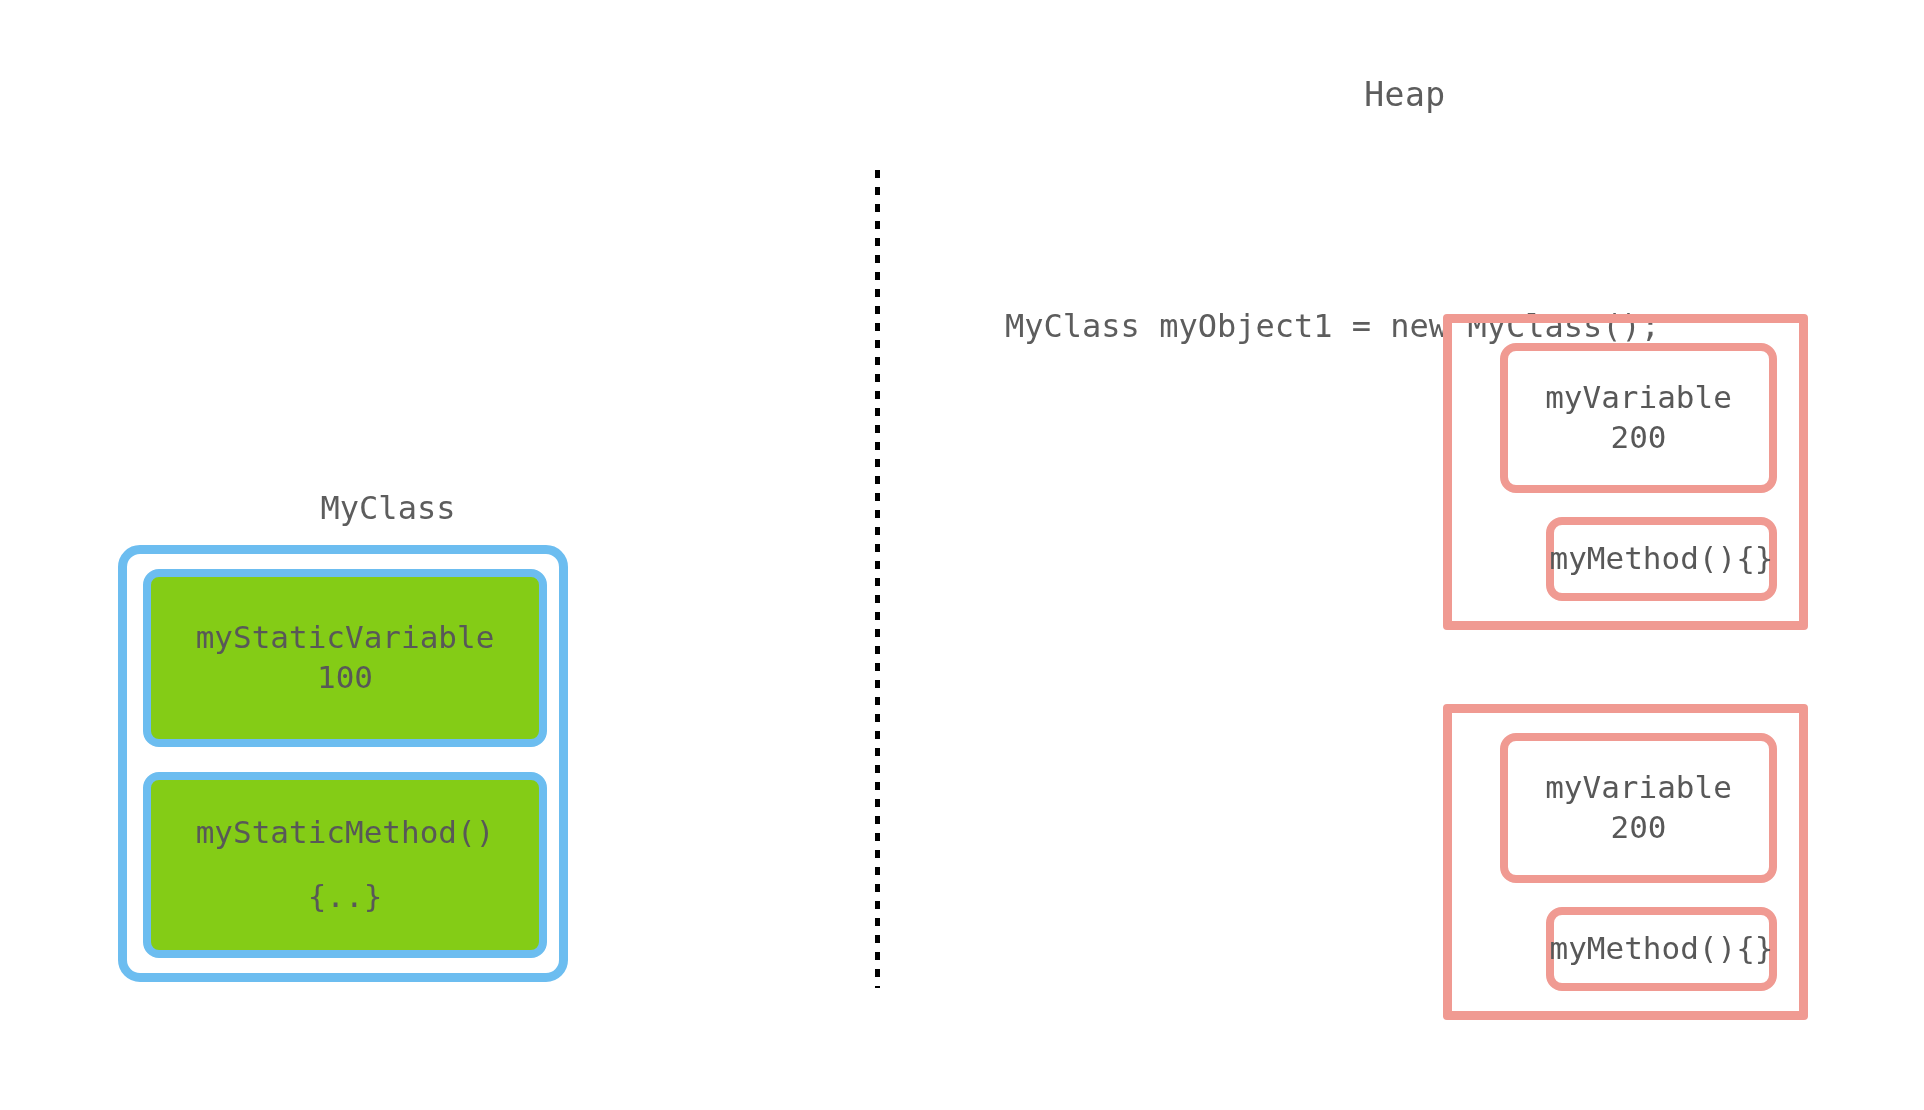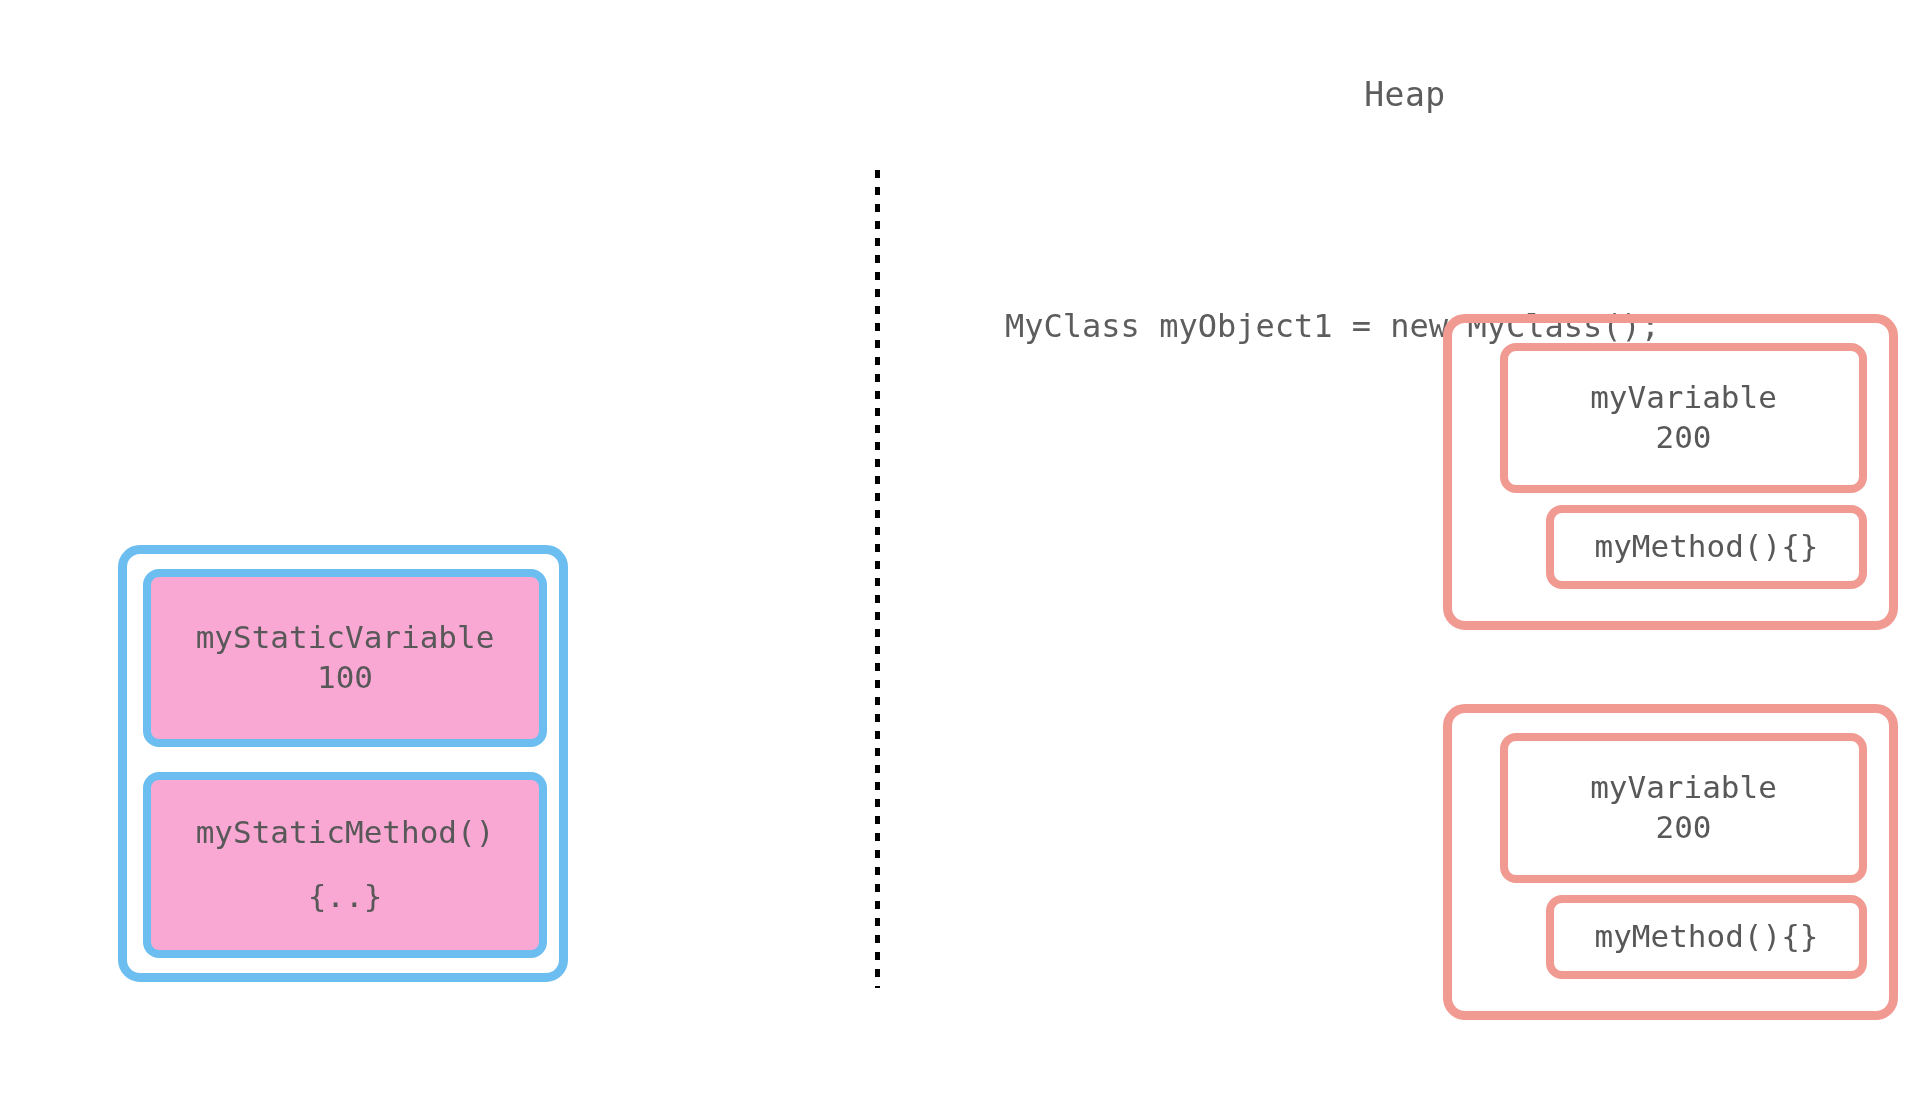--- a/index.html
+++ b/index.html
@@ -73,21 +73,21 @@
     width: 450px;
     height: 437px;
     border: 9px solid #6cbdf0;
     border-radius: 22px;
     padding: 15px 12px 15px 16px;
   }
   .class-member {
     box-sizing: border-box;
     border: 8px solid #6cbdf0;
     border-radius: 16px;
-    background: #f9a8d4;
+    background: #84cc16;
     display: flex;
     flex-direction: column;
     align-items: center;
     justify-content: center;
     text-align: left;
     font-size: 31px;
     line-height: 1.28;
     color: #585858;
     white-space: pre;
   }
@@ -99,25 +99,25 @@
     font-size: 32px;
     color: #5d5d5d;
     white-space: pre;
     line-height: 1;
   }
   #code-line-0 { left: 1005px; top: 262px; margin-top: 48px; }
   #code-line-1 { left: 1005px; top: 652px; }
 
   .object-box {
     box-sizing: border-box;
-    width: 455px;
+    width: 365px;
     height: 316px;
     border: 9px solid #f09a92;
-    border-radius: 22px;
-    padding: 20px 22px 32px 48px;
+    border-radius: 4px;
+    padding: 20px 22px 20px 48px;
     display: flex;
     flex-direction: column;
     justify-content: space-between;
   }
   #object-box-0 { left: 1443px; top: 314px; }
   #object-box-1 { left: 1443px; top: 704px; }
 
   .object-member {
     box-sizing: border-box;
     border: 8px solid #f09a92;
@@ -139,20 +139,21 @@
 </head>
 <body>
 
 <div id="canvas">
 
 
   <div class="abs region-title" id="heap-title">Heap</div>
 
   <div class="abs" id="divider"></div>
 
+  <div class="abs" id="class-label">MyClass</div>
 
   <div class="abs outer-box" id="class-box">
 
     <div class="class-member" id="class-member-0">
       <span>myStaticVariable</span>
       <span>100</span>
     </div>
 
     <div class="class-member" id="class-member-1">
       <span>myStaticMethod()</span>

